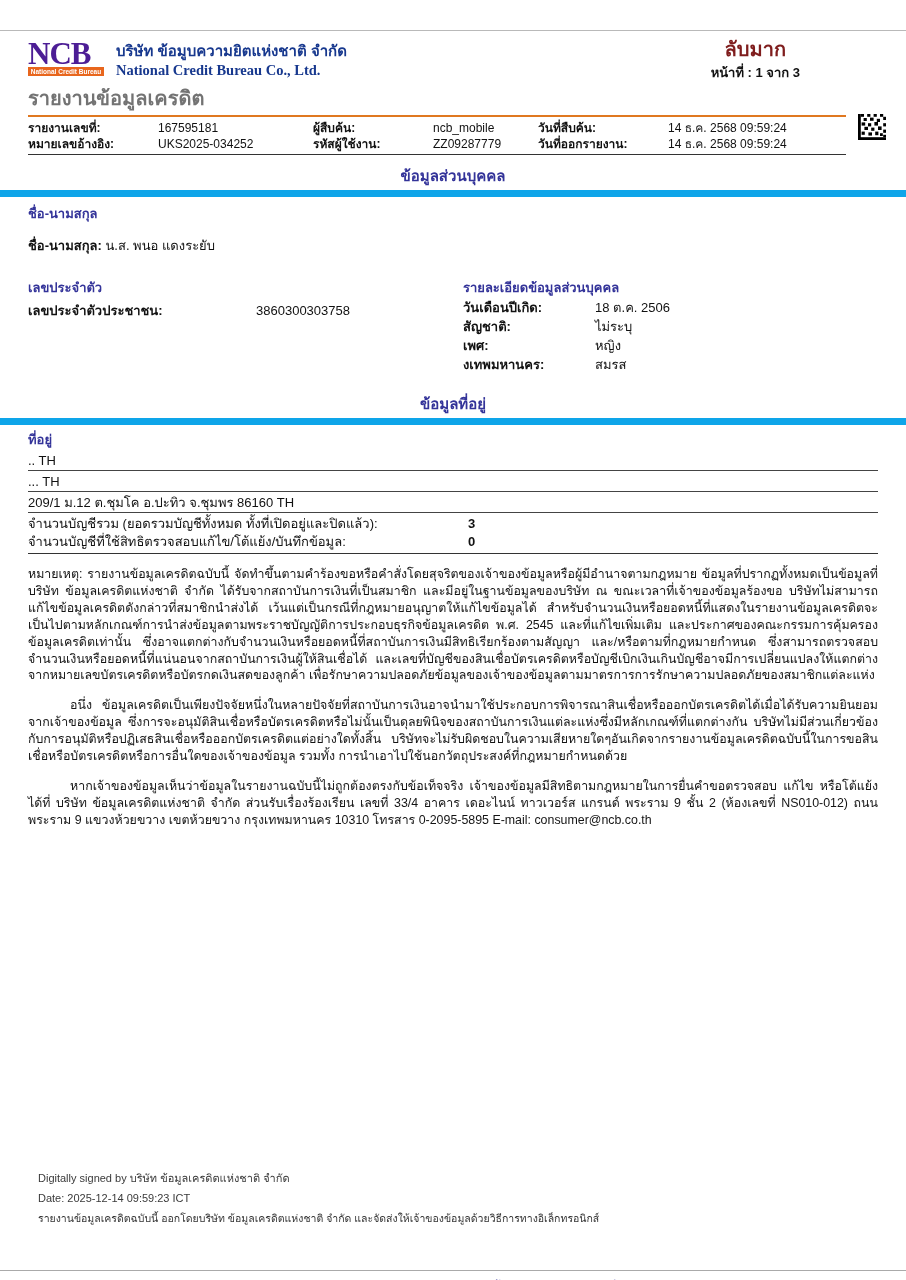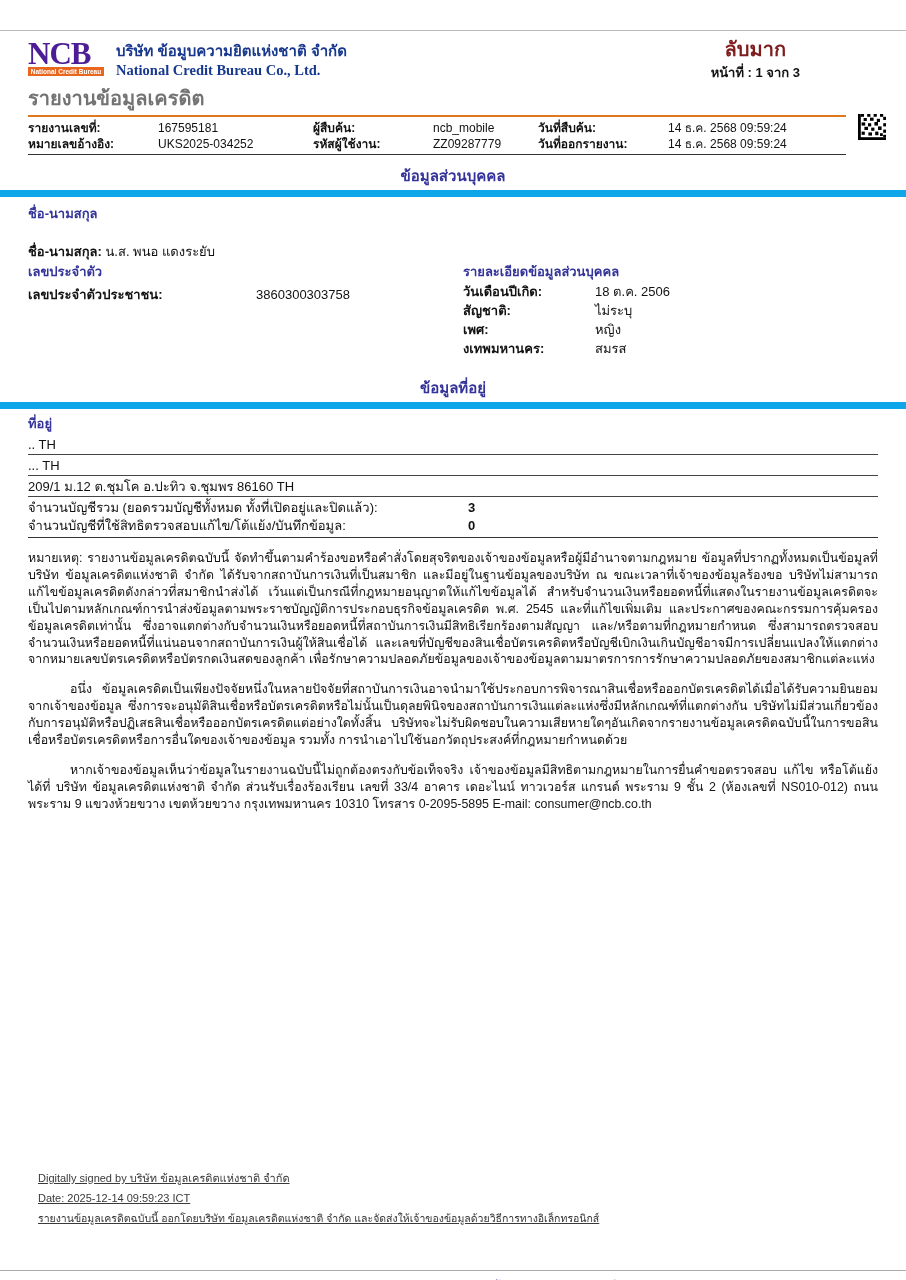--- a/index.html
+++ b/index.html
@@ -59,23 +59,23 @@
     margin:9px 0 0 0; padding:0 28px 2px 28px;
     border-bottom:7px solid #0ea5e9;
   }
 
   .block { padding:0 28px; }
   .blue-head { color:#333399; font-weight:bold; font-size:13px; }
   .kv { font-size:13px; line-height:19px; }
   .kv .lbl { font-weight:bold; }
 
   .name-block { margin-top:6px; }
-  .name-row { margin-top:18px; }
-
-  .two-col { display:flex; }
+  .name-row { margin-top:12px; }
+
+  .two-col { display:flex; margin-top:22px; }
   .col-left { width:435px; }
   .col-right { flex:1; }
   .id-row { display:flex; margin-top:3px; }
   .id-row .lbl { width:228px; font-weight:bold; }
   .detail-row { display:flex; line-height:19px; }
   .detail-row .lbl { width:132px; font-weight:bold; }
 
   
   .addr-head { margin-top:4px; }
   .addr-row { font-size:13px; line-height:17px; padding:2px 0 1px 0; border-bottom:1px solid #444; }
@@ -86,21 +86,21 @@
   .sum-row .lbl { width:440px; }
   .sum-row .val { font-weight:bold; }
   .sum-bottom { border-top:1.5px solid #333; width:850px; margin:2px 28px 0 28px; }
 
   
   .disclaimer { padding:12px 28px 0 28px; font-size:12.4px; line-height:16.9px;
     text-align:justify; color:#141414; }
   .disclaimer p + p { margin-top:13px; text-indent:42px; }
 
   
-  .signature { position:absolute; left:38px; top:1138px; color:#3a3a3a; font-size:11px; line-height:20px;text-decoration:underline; }
+  .signature { position:absolute; left:38px; top:1138px; color:#3a3a3a; font-size:11px; line-height:20px; }
   .signature .sig-line3 { font-size:10.5px; color:#333; }
 
   
   .footer { position:absolute; left:0; top:1240px; width:906px; border-top:1px solid #aaaaaa; }
   .footer-text { padding:5px 0 0 20px; font-size:12.5px; color:#111; }
   .footer-link { color:#333399; text-decoration:none; cursor:pointer; }
 </style>
 </head>
 <body>
 

